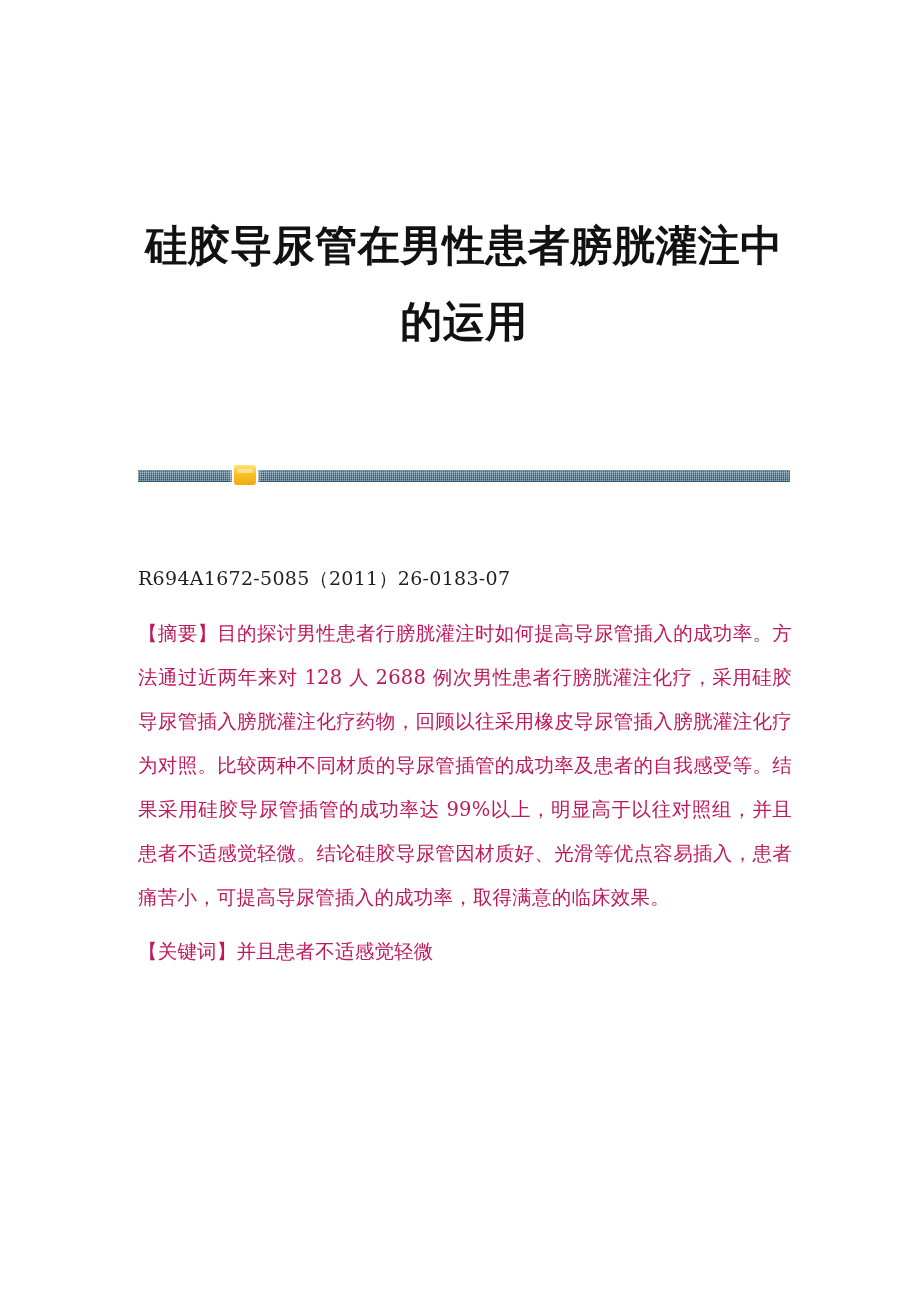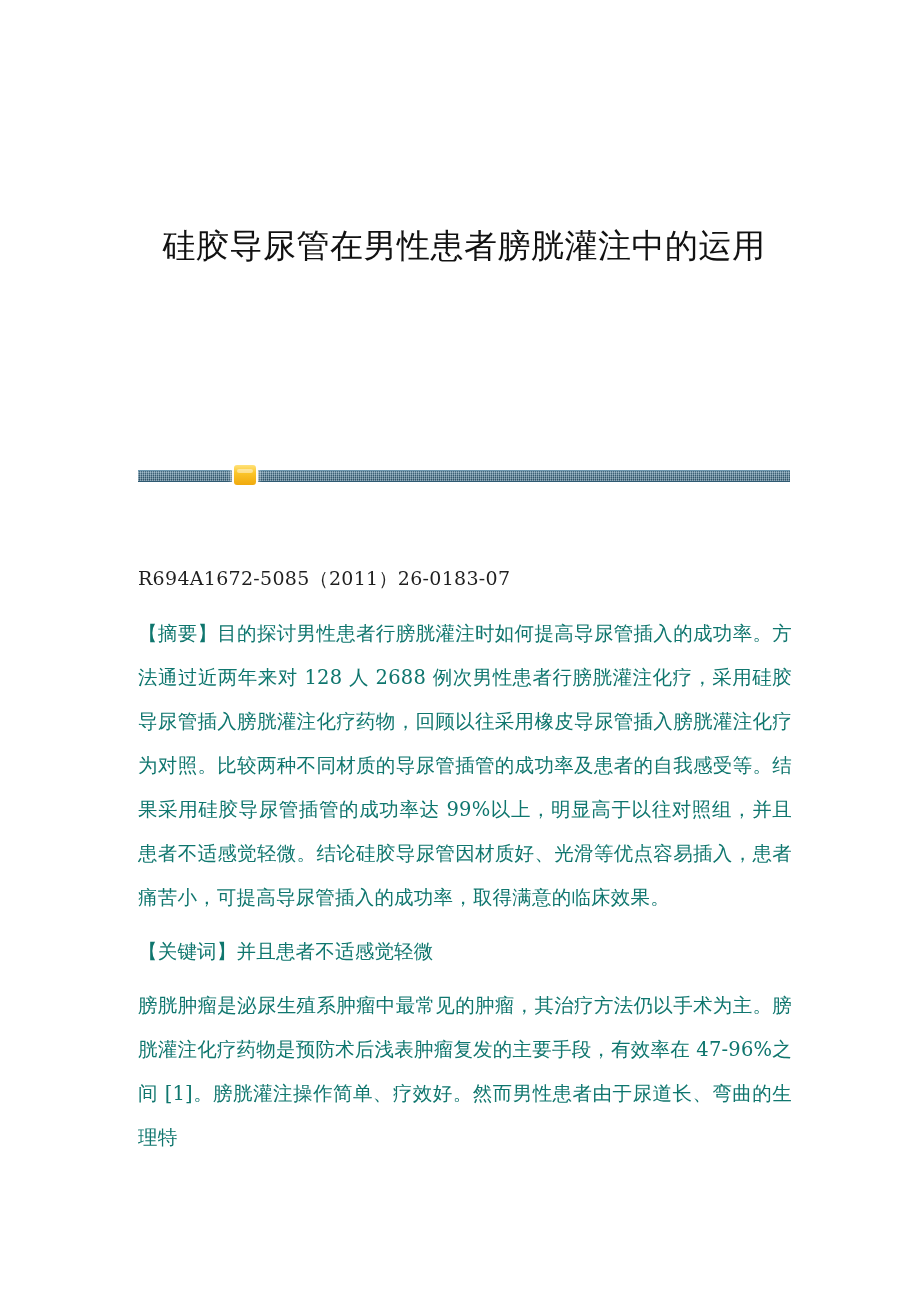--- a/index.html
+++ b/index.html
@@ -29,22 +29,22 @@
   .title-block {
     position: absolute;
     left: 138px;
     top: 208px;
     width: 652px;
     text-align: center;
   }
   .doc-title {
     margin: 0;
     font-family: "DejaVu Sans", "Liberation Sans", sans-serif;
-    font-weight: 400;
-    font-size: 33px;
+    font-weight: 700;
+    font-size: 42px;
     line-height: 76px;
     letter-spacing: 0.5px;
     color: #111111;
     text-align: center;
   }
 
   
   .divider-wrap {
     position: absolute;
     left: 138px;
@@ -112,21 +112,21 @@
     line-height: 44px;
     color: #1f1f1f;
     letter-spacing: 0.3px;
     white-space: nowrap;
   }
 
   .para {
     font-family: "DejaVu Serif", "Liberation Serif", serif;
     font-size: 19.5px;
     line-height: 44px;
-    color: #0f766e;
+    color: #be185d;
     text-align: justify;
     text-justify: inter-character;
     letter-spacing: 0.2px;
     margin: 0;
   }
 
   .para.abstract { margin-top: 12px; }
   .para.keywords { margin-top: 10px; white-space: nowrap; }
   .para.body-para { margin-top: 10px; }
 </style>
@@ -145,17 +145,16 @@
   </div>
 
   <div class="content">
 
     <div class="ref-line">R694A1672-5085（2011）26-0183-07</div>
 
     <p class="para abstract">【摘要】目的探讨男性患者行膀胱灌注时如何提高导尿管插入的成功率。方法通过近两年来对 128 人 2688 例次男性患者行膀胱灌注化疗，采用硅胶导尿管插入膀胱灌注化疗药物，回顾以往采用橡皮导尿管插入膀胱灌注化疗为对照。比较两种不同材质的导尿管插管的成功率及患者的自我感受等。结果采用硅胶导尿管插管的成功率达 99%以上，明显高于以往对照组，并且患者不适感觉轻微。结论硅胶导尿管因材质好、光滑等优点容易插入，患者痛苦小，可提高导尿管插入的成功率，取得满意的临床效果。</p>
 
     <p class="para keywords">【关键词】并且患者不适感觉轻微</p>
 
-    <p class="para body-para">膀胱肿瘤是泌尿生殖系肿瘤中最常见的肿瘤，其治疗方法仍以手术为主。膀胱灌注化疗药物是预防术后浅表肿瘤复发的主要手段，有效率在 47-96%之间 [1]。膀胱灌注操作简单、疗效好。然而男性患者由于尿道长、弯曲的生理特</p>
 
   </div>
 
 </div>
 
 </body></html>

